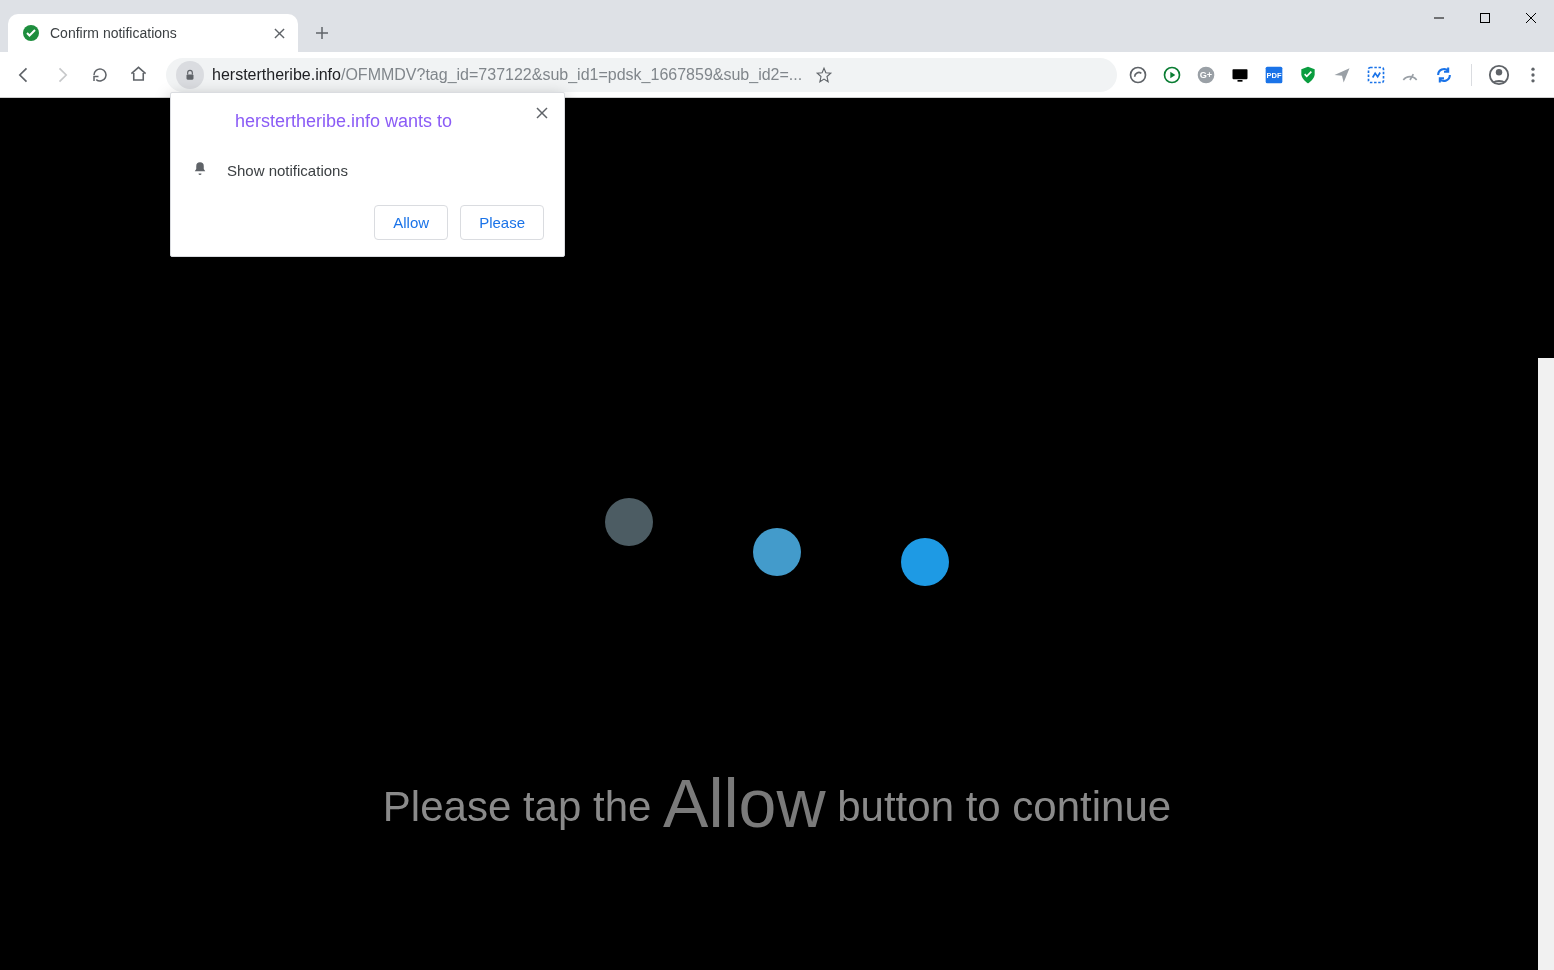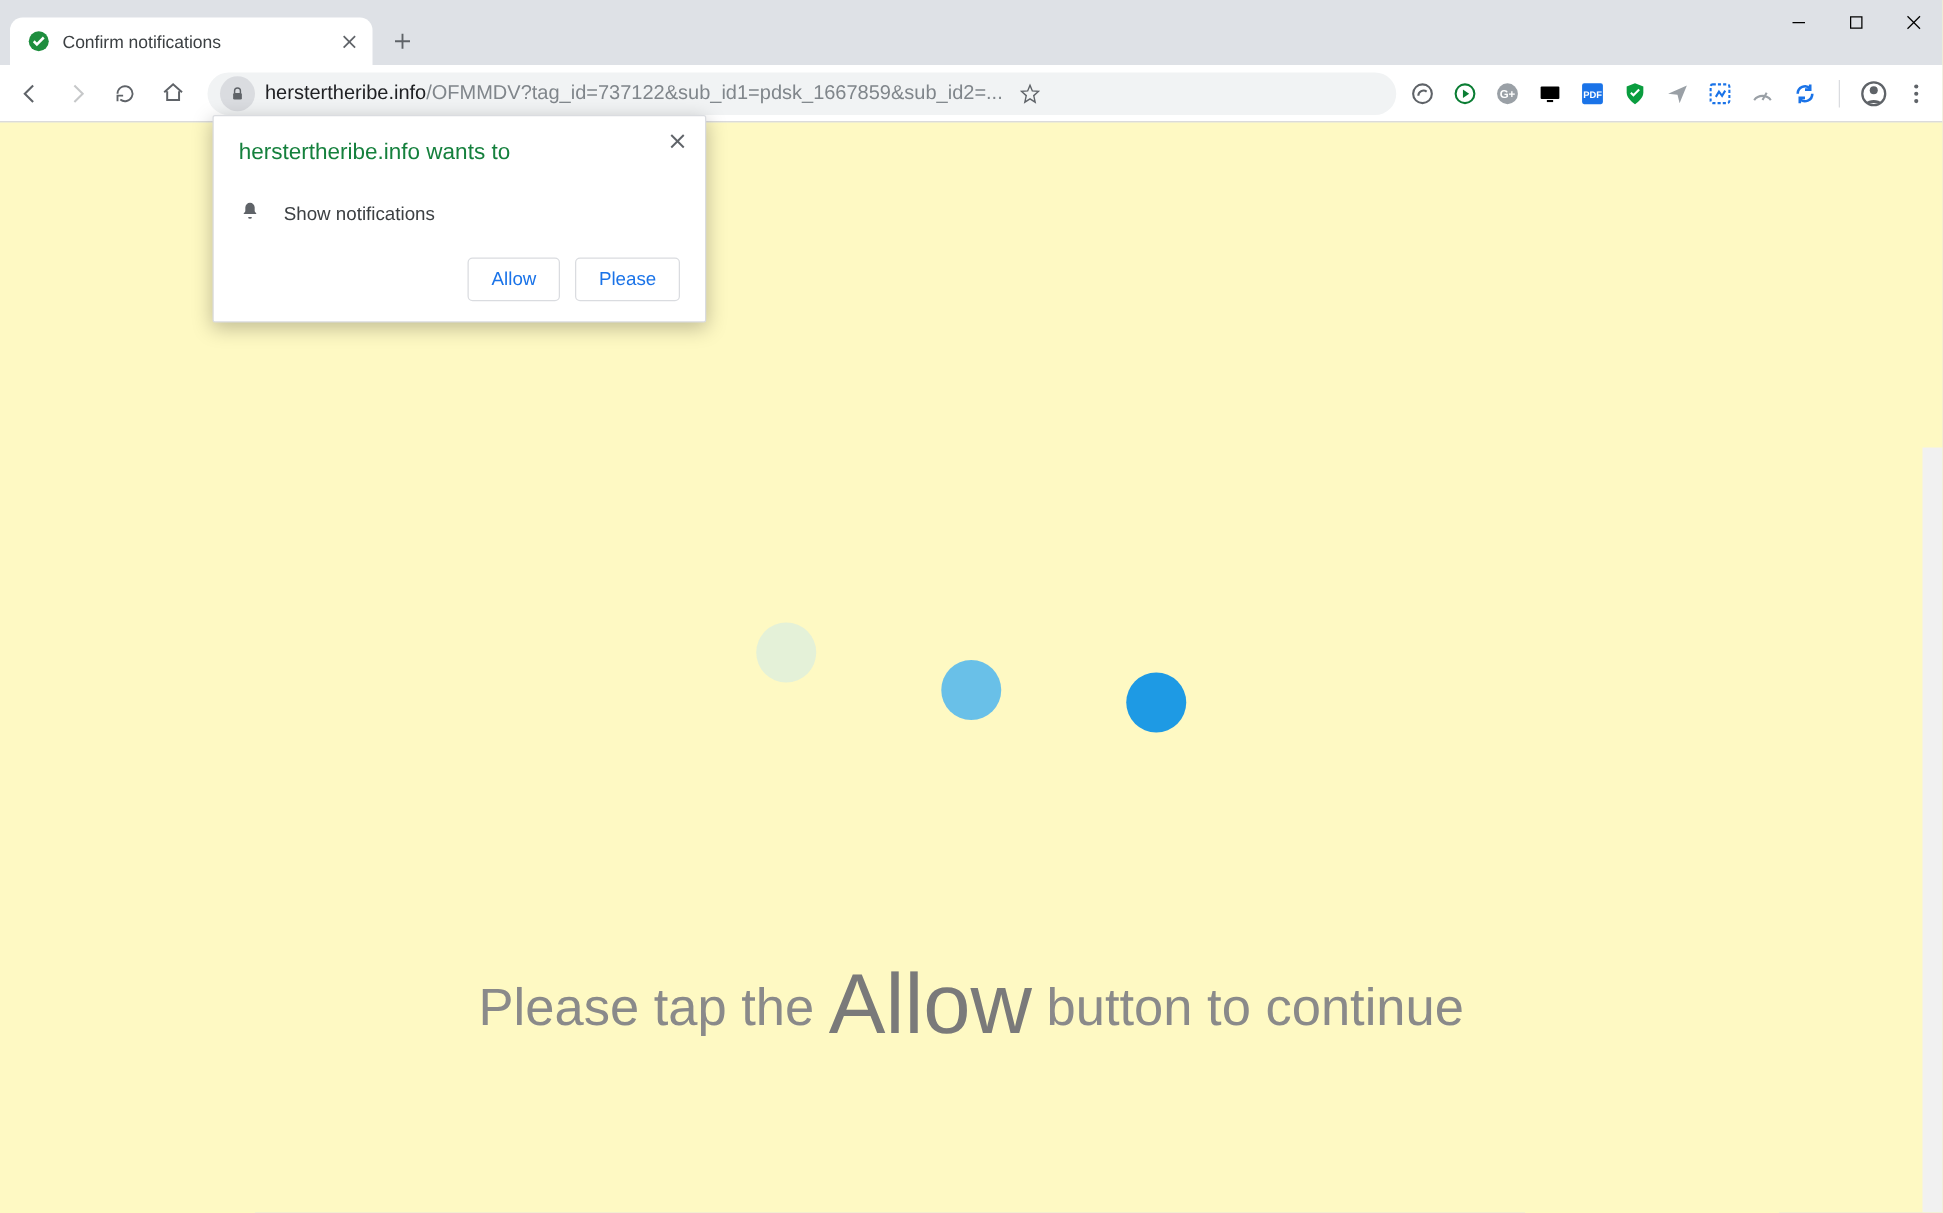--- a/index.html
+++ b/index.html
@@ -26,33 +26,33 @@
   .omnibox .lock-chip { width: 28px; height: 28px; border-radius: 50%; background: #dadce0; display:flex; align-items:center; justify-content:center; color:#5f6368; }
   .url { font-size: 16px; color: #202124; white-space: nowrap; overflow: hidden; }
   .url .host { color: #202124; }
   .url .path { color: #80868b; }
   .star { width: 28px; height:28px; display:flex; align-items:center; justify-content:center; color:#5f6368; }
   .ext-row { display:flex; align-items:center; gap:12px; padding-right: 4px; }
   .ext { width: 22px; height:22px; display:flex; align-items:center; justify-content:center; }
   .divider { width:1px; height:22px; background:#dadce0; margin: 0 4px; }
 
   
-  .content { position:absolute; left:0; right:0; top:98px; bottom:0; background:#fef9c3; }
+  .content { position:absolute; left:0; right:0; top:98px; bottom:0; background:#000000; }
   .loader { position:absolute; left:50%; top:430px; transform:translateX(-50%); display:flex; gap:100px; }
   .dot { width:48px; height:48px; border-radius:50%; }
   .d1 { background:#bfe6f7; opacity:0.4; position:relative; top:-30px;}
   .d2 { background:#4fb6ef; opacity:0.85; position:relative; top:0;}
   .d3 { background:#1e9ae4; position:relative; top:10px;}
   .cta { position:absolute; left:50%; top:660px; transform:translateX(-50%); white-space:nowrap; font-size:42px; color:#8a8a8a; font-weight:400;}
   .cta .big { font-size:68px; color:#7a7a7a; font-weight:400; position:relative; top:6px;}
 
   
   .perm { position:absolute; left:170px; top:92px; width:395px; background:#fff; border:1px solid #dadce0; border-radius:2px; box-shadow:0 4px 16px rgba(0,0,0,0.25); padding:18px 20px 16px 20px; z-index:50;}
   .perm .close { position:absolute; right:10px; top:8px; width:24px; height:24px; display:flex; align-items:center; justify-content:center; color:#5f6368; }
-  .perm .title { font-size:18px; color:#15803d; }
+  .perm .title { font-size:18px; color:#8b5cf6;margin-left:44px; }
   .perm .row { display:flex; align-items:center; gap:18px; margin-top:28px; color:#3c4043; font-size:15px;}
   .perm .row .bell { color:#5f6368; }
   .perm .actions { display:flex; justify-content:flex-end; gap:12px; margin-top:24px;}
   .perm button { background:#fff; border:1px solid #dadce0; color:#1a73e8; font-size:15px; padding:8px 18px; border-radius:4px; cursor:pointer;}
 
   
   .scrollbar { position:absolute; right:0; top:260px; bottom:0; width:16px; background:#f1f1f1; }
 </style>
 </head>
 <body>

